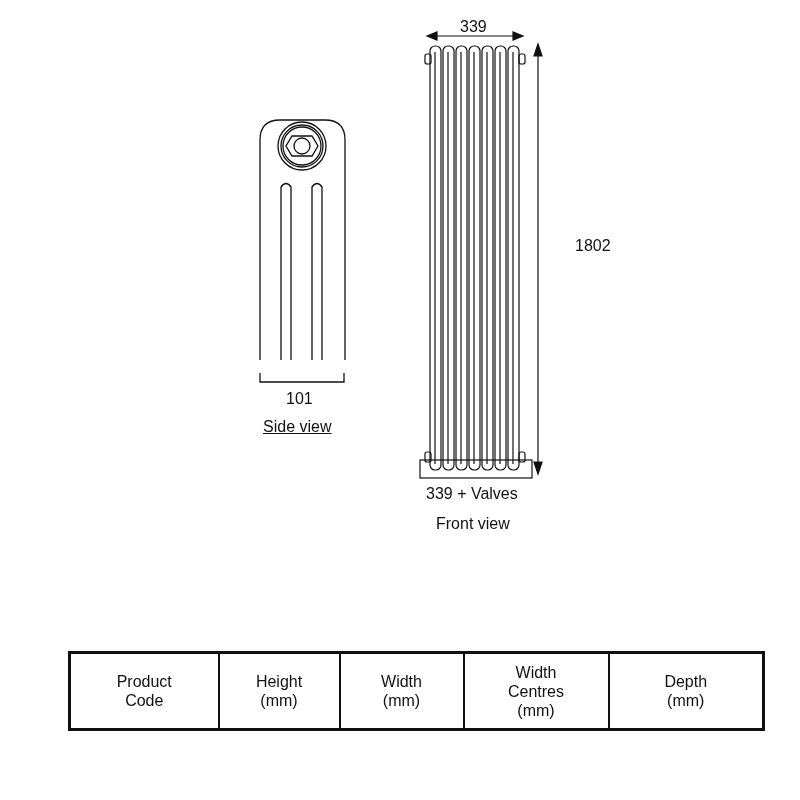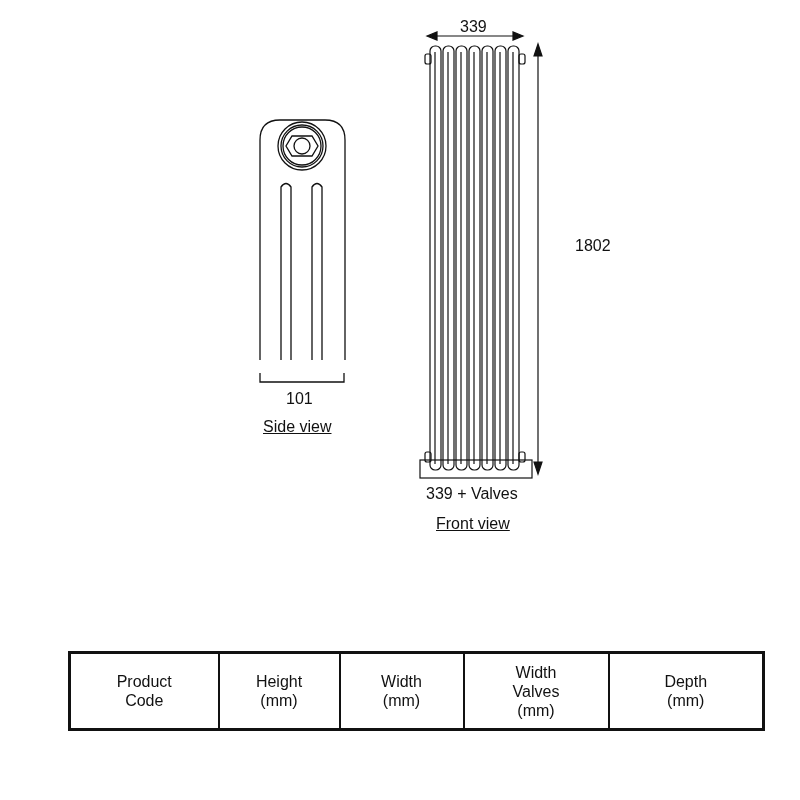--- a/index.html
+++ b/index.html
@@ -66,32 +66,32 @@
     <polygon points="538,474 534,462 542,462" fill="#111"></polygon>
   </g>
 </svg>
 
 <div class="lbl" style="left:286px; top:390px;">101</div>
 <div class="lbl" style="left:263px; top:418px;text-decoration:underline;">Side view</div>
 
 <div class="lbl" style="left:460px; top:18px;">339</div>
 <div class="lbl" style="left:575px; top:237px;">1802</div>
 <div class="lbl" style="left:426px; top:485px;">339 + Valves</div>
-<div class="lbl" style="left:436px; top:515px;text-decoration:underline;">Front view</div>
+<div class="lbl" style="left:436px; top:515px;">Front view</div>
 
 <table class="spec">
   <colgroup>
     <col style="width:149px">
       <col style="width:121px">
       <col style="width:124px">
       <col style="width:145px">
       <col style="width:155px">
   </colgroup>
   <tbody>
       <tr class="head">
     <td><span>Product</span><br><span>Code</span></td>
     <td><span>Height</span><br><span>(mm)</span></td>
     <td><span>Width</span><br><span>(mm)</span></td>
-    <td><span>Width</span><br><span>Valves</span><br><span>(mm)</span></td>
+    <td><span>Width</span><br><span>Centres</span><br><span>(mm)</span></td>
     <td><span>Depth</span><br><span>(mm)</span></td>
   </tr>
 </tbody>
   </table>
 
 </body></html>

